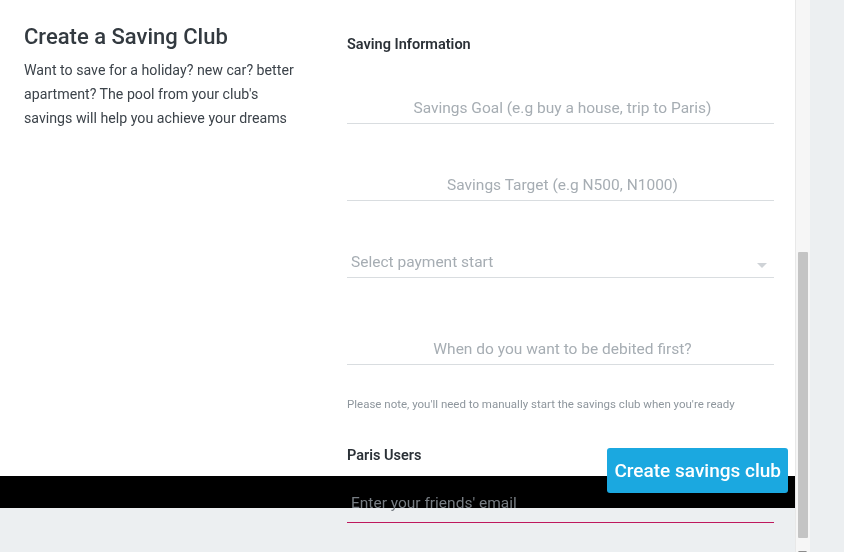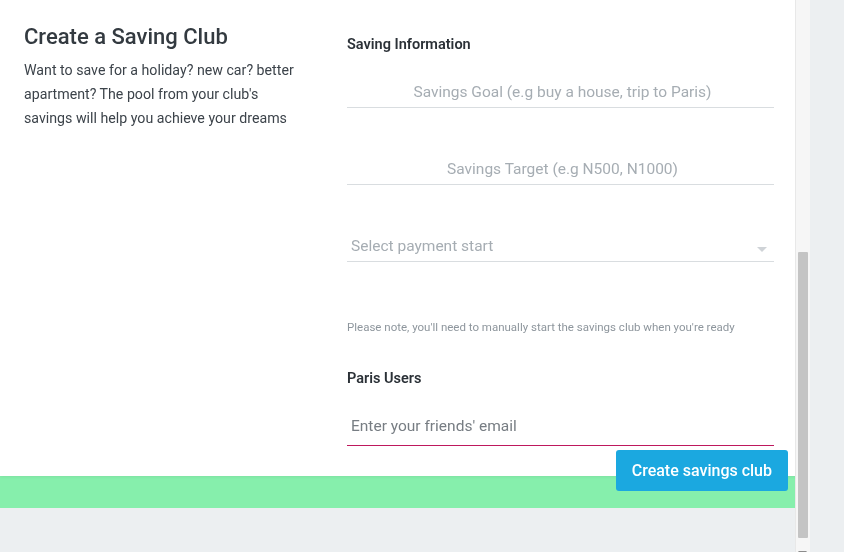--- a/index.html
+++ b/index.html
@@ -9,21 +9,21 @@
     }
     body {
       font-family: -apple-system, BlinkMacSystemFont, "Segoe UI", Roboto, "Helvetica Neue", Arial, sans-serif;
       background: #eceff1;
       width: 844px;
       height: 552px;
       overflow: hidden;
       position: relative;
     }
     .page {
-      background: #86efac;
+      background: #000000;
       width: 810px;
       height: 508px;
       position: relative;
     }
     .modal {
       background: #fff;
       width: 800px;
       height: 476px;
       position: relative;
       box-shadow: 0 1px 3px rgba(0,0,0,0.06);
@@ -45,21 +45,21 @@
       line-height: 1.68;
     }
     .right-col {
       width: 475px;
       padding: 36px 26px 0 22px;
     }
     .section-heading {
       font-size: 14.5px;
       font-weight: 600;
       color: #2b3137;
-      margin-bottom: 26px;
+      margin-bottom: 42px;
     }
     .field {
       position: relative;
       margin-bottom: 48px;
     }
     .field.tight {
       margin-bottom: 8px;
     }
     .input {
       width: 100%;
@@ -126,23 +126,23 @@
       display: flex;
       justify-content: flex-end;
       align-items: center;
       padding-right: 12px;
     }
     .btn {
       background: #1ba8e0;
       color: #fff;
       border: none;
       border-radius: 3px;
-      font-size: 16px;
+      font-size: 19px;
       font-weight: 500;
-      padding: 11px 16px;
+      padding: 11px 7px;
       cursor: pointer;
       font-family: inherit;
     }
     .scrollbar-track {
       position: absolute;
       right: 0;
       top: 0;
       width: 15px;
       height: 552px;
       background: #f6f6f6;
@@ -192,20 +192,23 @@
 
       <div class="select-wrap">
         <div class="select-text">Select payment start</div>
         <span class="caret">
           <svg viewBox="0 0 12 8">
               <path d="M1 1 L6 6 L11 1 Z"></path>
             </svg>
         </span>
       </div>
 
+      <div class="field tight">
+        <input type="text" class="input" placeholder="When do you want to be debited first?" style="">
+      </div>
 
       <div class="note" style="margin-top:32px;">Please note, you'll need to manually start the savings club when you're ready</div>
 
       <div class="section-heading" style="margin-bottom:8px;">Paris Users</div>
 
       <input type="text" class="invite-input" placeholder="Enter your friends' email" style="">
     </div>
   </div>
 
   <div class="footer">

